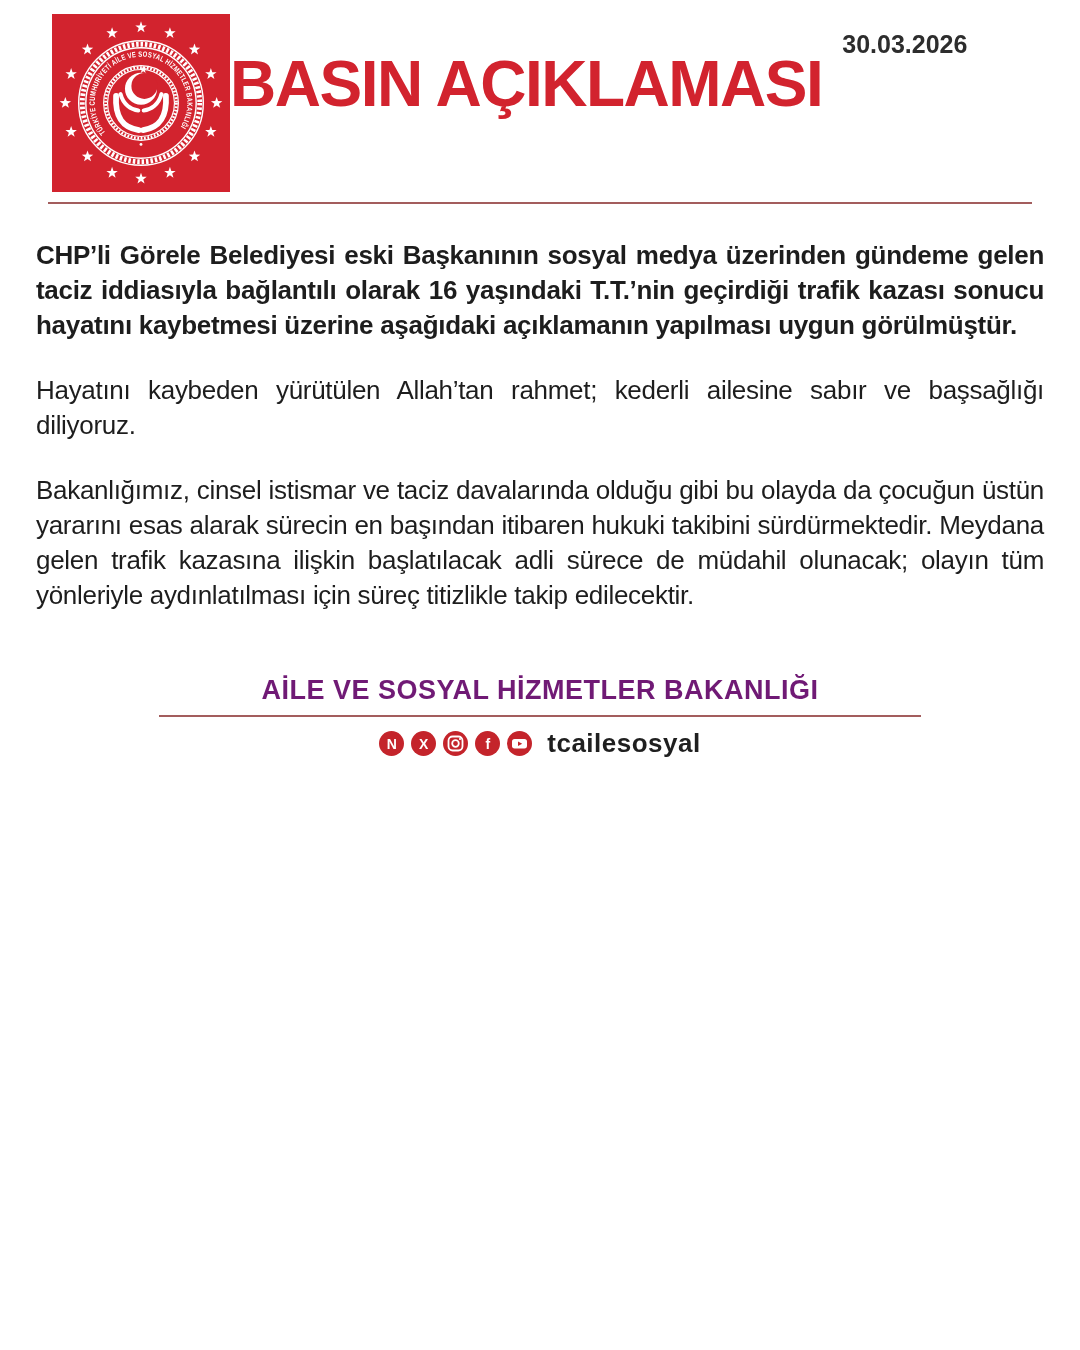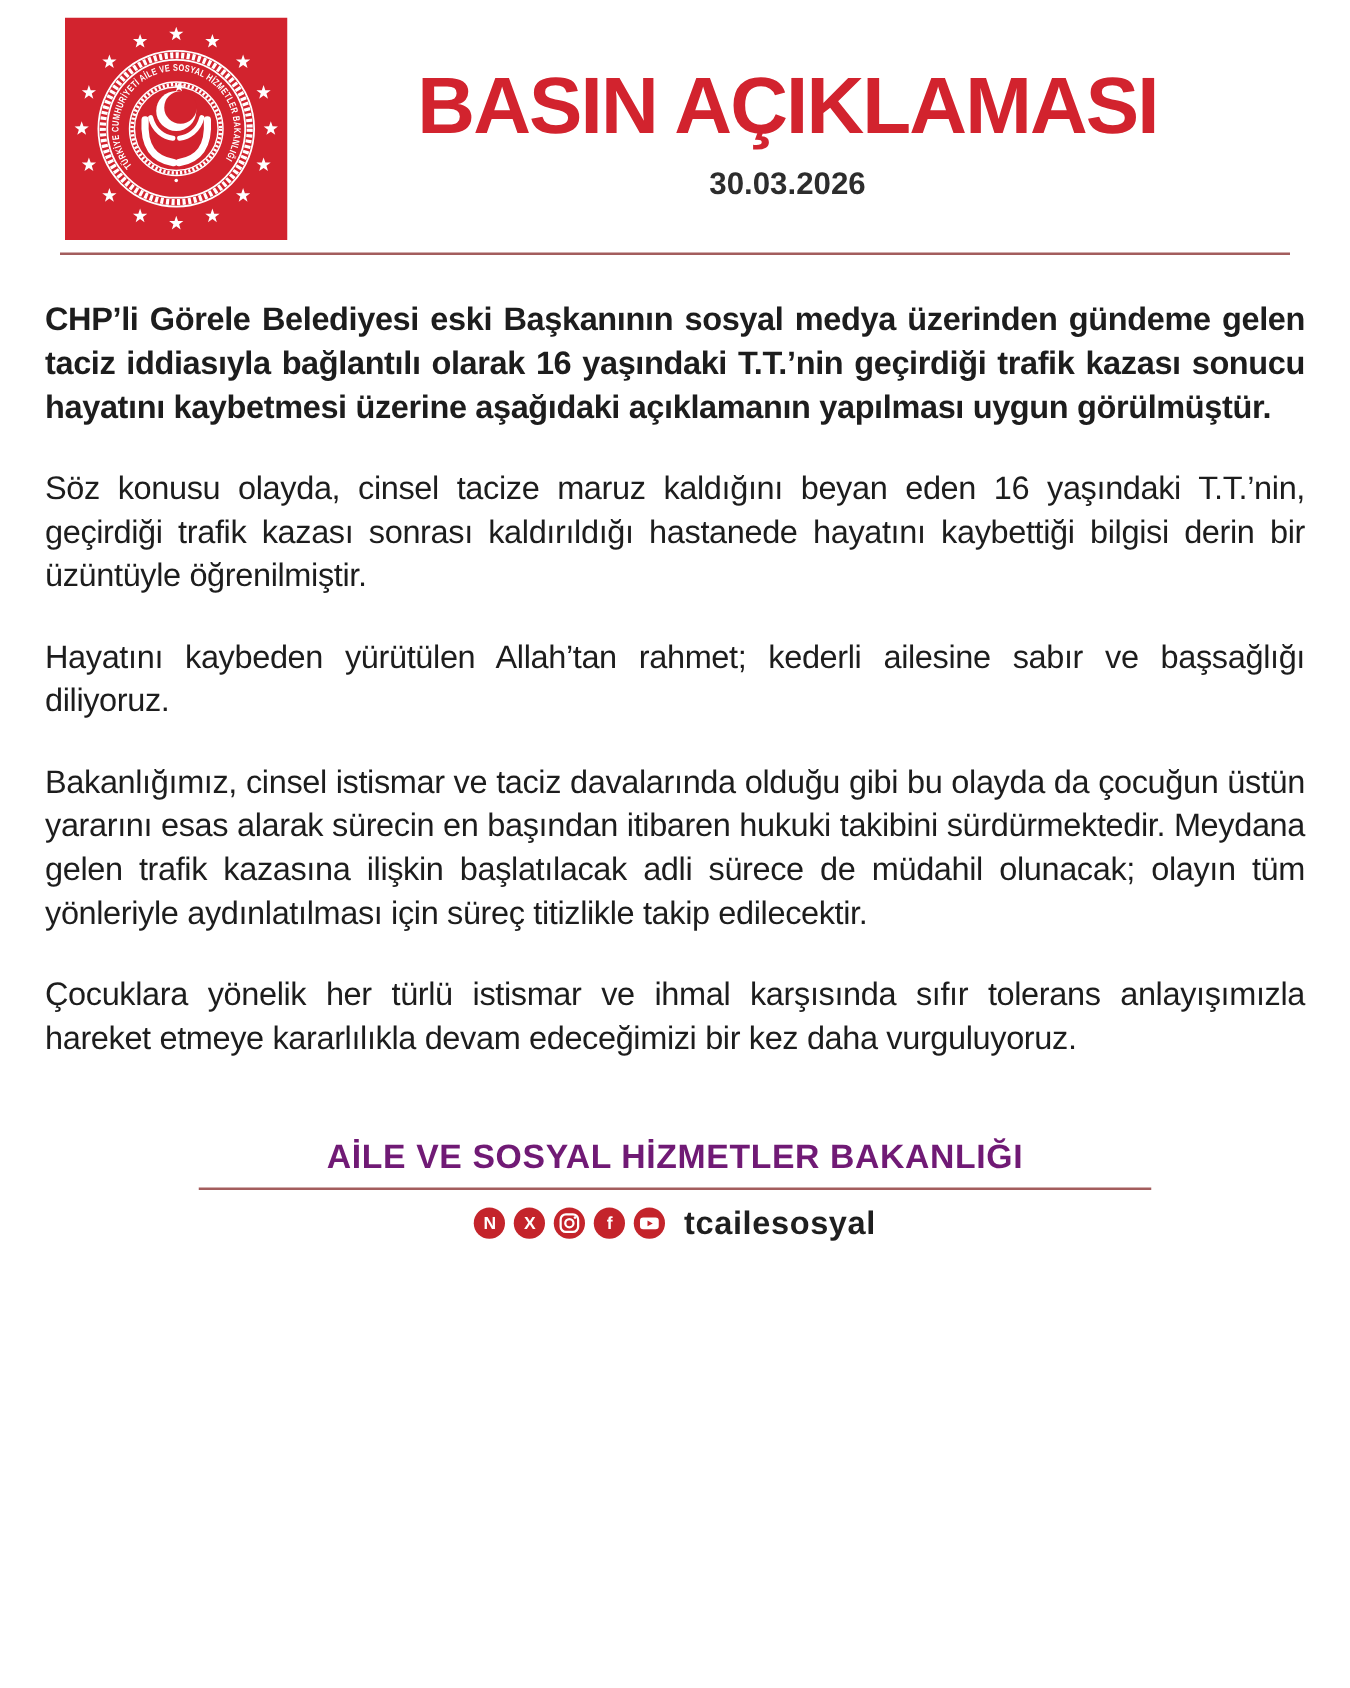--- a/index.html
+++ b/index.html
@@ -4,21 +4,21 @@
 <style>
   html,body{margin:0;padding:0;background:#ffffff;}
   .page{
     width:1080px;height:1350px;background:#ffffff;position:relative;overflow:hidden;
     font-family:"Liberation Sans",sans-serif;color:#1f1f1f;
     --brand-red:#d2232e;--icon-red:#c4242b;--divider:#a35d5d;
   }
   
   .header{display:flex;align-items:flex-start;padding:14px 50px 0 52px;}
   .logo{width:178px;height:178px;flex:none;display:block;}
-  .header-right{flex:1;display:flex;flex-direction:column;min-width:0;}
+  .header-right{flex:1;display:flex;flex-direction:row;min-width:0;gap:20px;}
   .title{
     margin:38px 0 0;text-align:center;font-size:64px;line-height:1.02;
     font-weight:800;letter-spacing:-1.5px;color:var(--brand-red);white-space:nowrap;
   }
   .date{ text-align:center;font-size:25px;font-weight:600;color:#2d2d2d;margin-top:16px;letter-spacing:0; }
   .divider{border:none;border-top:2px solid var(--divider);margin:10px 48px 0;}
   
   .body-text{padding:0 36px;margin-top:34px;}
   .para{
     font-size:26px;line-height:35px;font-weight:500;text-align:justify;
@@ -106,24 +106,22 @@
       <h1 class="title">BASIN AÇIKLAMASI</h1>
       <div class="date">30.03.2026</div>
     </div>
   </div>
 
   <hr class="divider">
 
   <div class="body-text">
 
   <p class="para intro">CHP’li Görele Belediyesi eski Başkanının sosyal medya üzerinden gündeme gelen taciz iddiasıyla bağlantılı olarak 16 yaşındaki T.T.’nin geçirdiği trafik kazası sonucu hayatını kaybetmesi üzerine aşağıdaki açıklamanın yapılması uygun görülmüştür.</p>
-      <p class="para">Söz konusu olayda, cinsel tacize maruz kaldığını beyan eden 16 yaşındaki T.T.’nin, geçirdiği trafik kazası sonrası kaldırıldığı hastanede hayatını kaybettiği bilgisi derin bir üzüntüyle öğrenilmiştir.</p>
       <p class="para">Hayatını kaybeden yürütülen Allah’tan rahmet; kederli ailesine sabır ve başsağlığı diliyoruz.</p>
       <p class="para">Bakanlığımız, cinsel istismar ve taciz davalarında olduğu gibi bu olayda da çocuğun üstün yararını esas alarak sürecin en başından itibaren hukuki takibini sürdürmektedir. Meydana gelen trafik kazasına ilişkin başlatılacak adli sürece de müdahil olunacak; olayın tüm yönleriyle aydınlatılması için süreç titizlikle takip edilecektir.</p>
-      <p class="para">Çocuklara yönelik her türlü istismar ve ihmal karşısında sıfır tolerans anlayışımızla hareket etmeye kararlılıkla devam edeceğimizi bir kez daha vurguluyoruz.</p>
     </div>
 
   <div class="footer">
     <p class="ministry">AİLE VE SOSYAL HİZMETLER BAKANLIĞI</p>
     <hr class="footer-line">
     <div class="social-row">
       <span class="sicon">
         <span class="glyph">N</span>
       </span>
       <span class="sicon">

